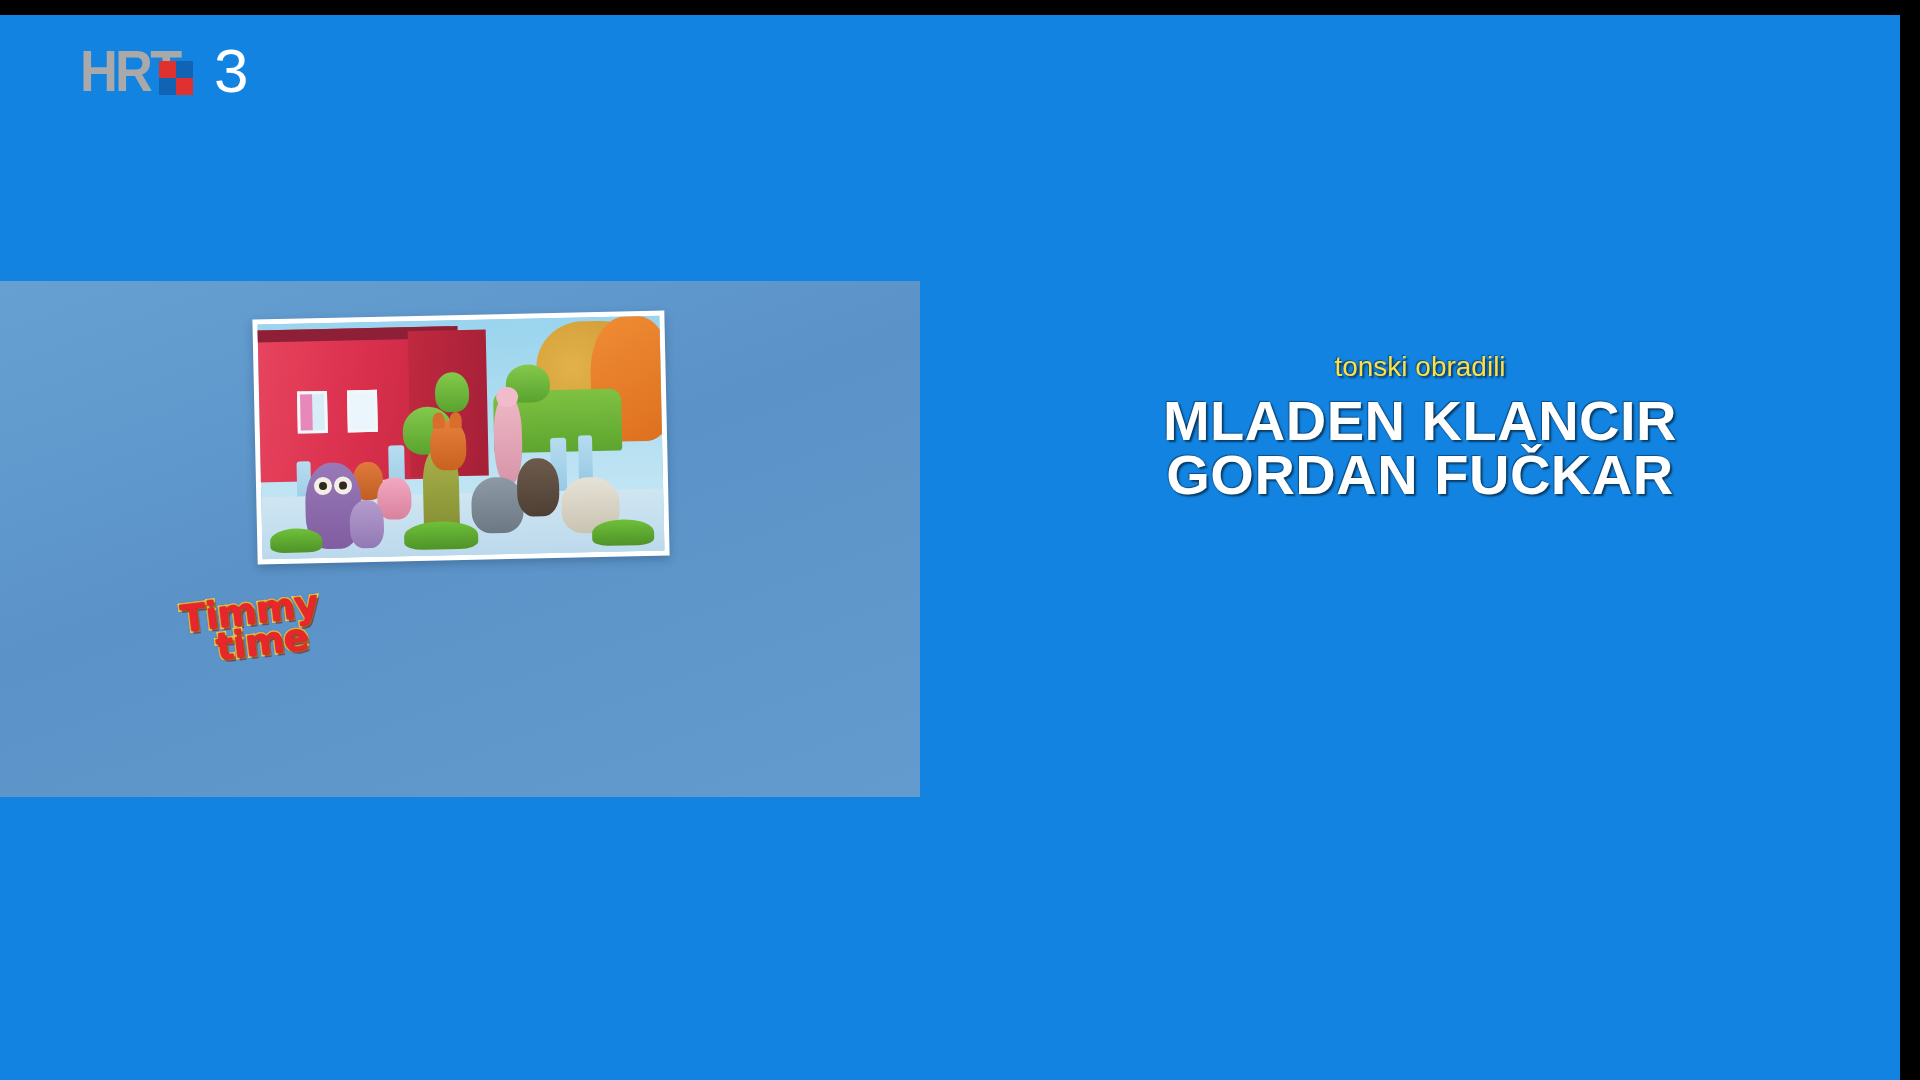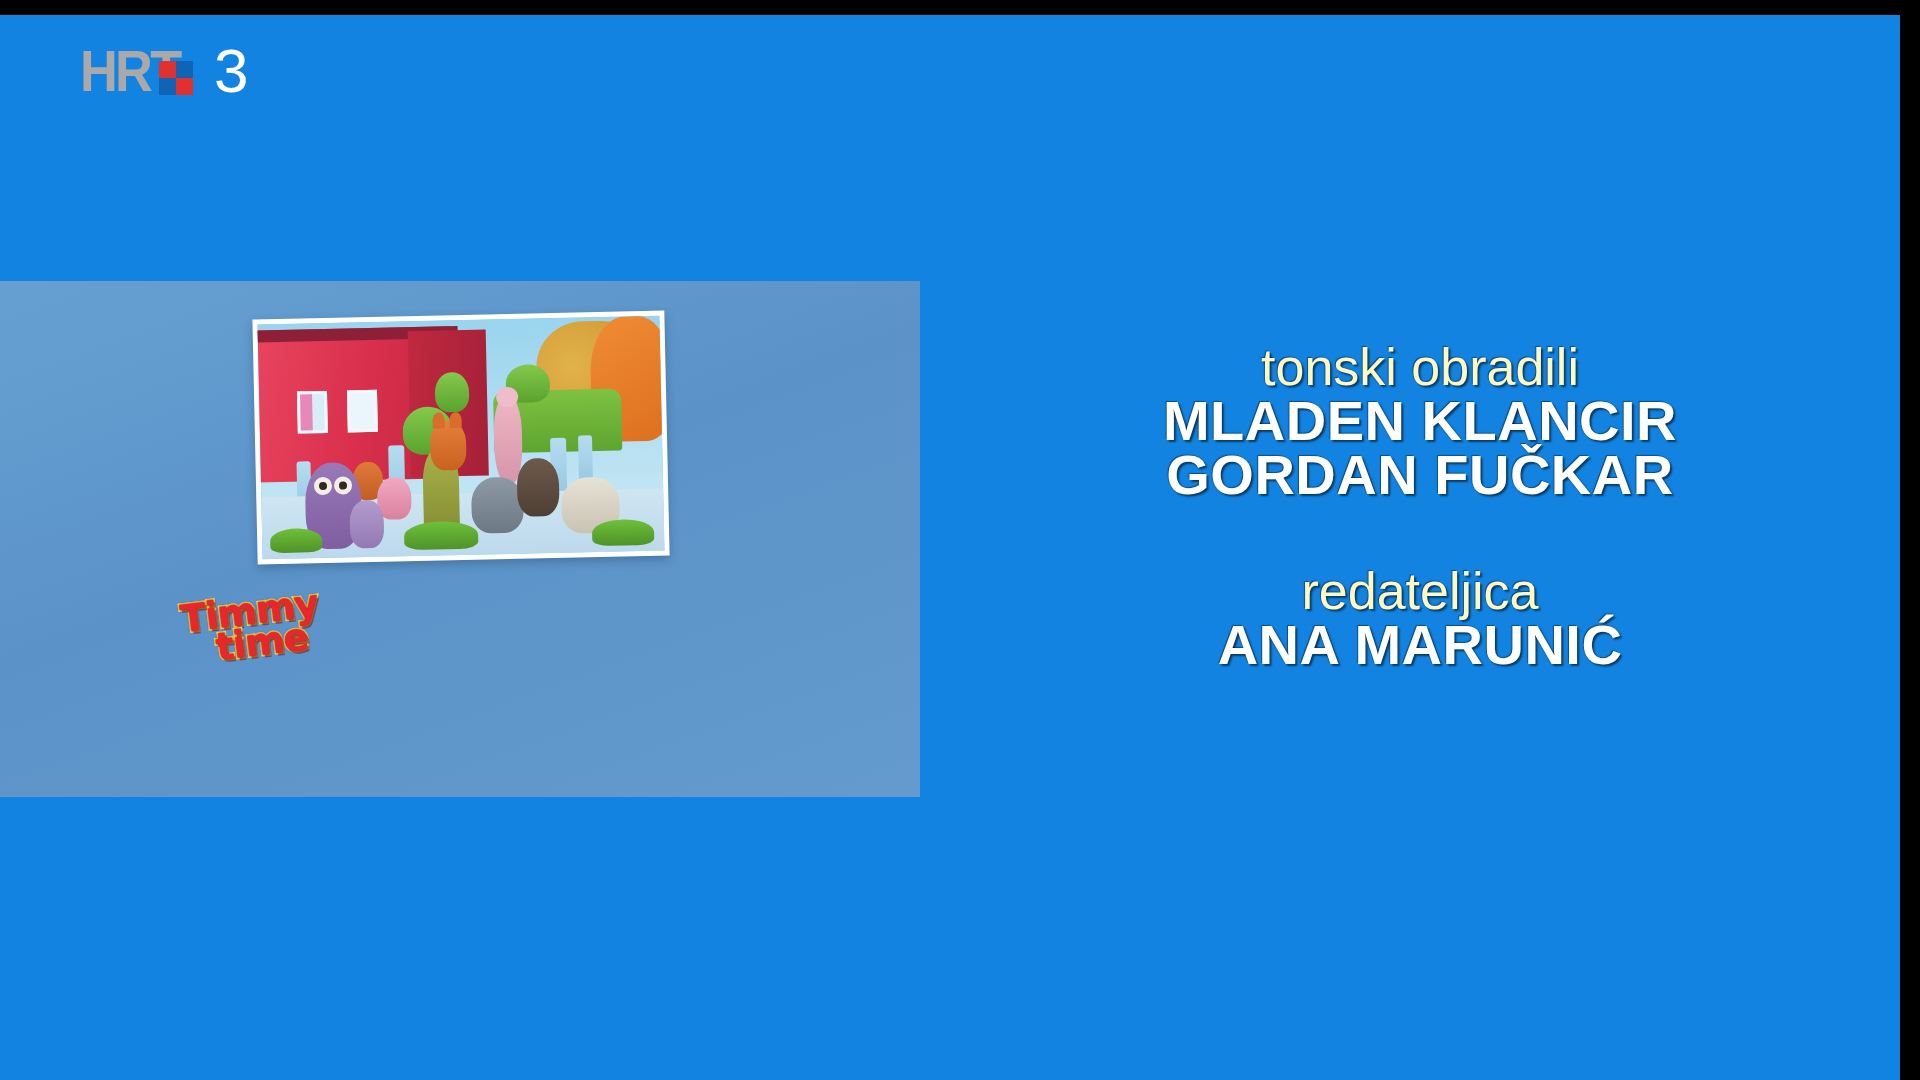--- a/index.html
+++ b/index.html
@@ -145,21 +145,21 @@
     -webkit-text-stroke:3px #ffe14d;
     paint-order:stroke fill;
     text-shadow:0 0 3px #7d1b10, 2px 3px 0 rgba(120,25,15,.55);
   }
   .show-logo .l2 { margin-left:18px; margin-top:-4px; }
 
   
   .credits { position:absolute; left:1140px; top:340px; width:560px; text-align:center; }
   .credit-block + .credit-block { margin-top:62px; }
   .credit-role {
-    font-size:52px; font-weight:400; color:#fef9c3; line-height:54px;
+    font-size:28px; font-weight:400; color:#fde047; line-height:54px;
     text-shadow:2px 2px 2px rgba(0,0,0,.55), -1px -1px 1px rgba(0,0,0,.40);
   }
   .credit-name {
     font-size:56px; font-weight:bold; color:#ffffff; line-height:54px;
     letter-spacing:.5px;
     text-shadow:2px 2px 2px rgba(0,0,0,.55), -1px -1px 1px rgba(0,0,0,.40);
   }
 </style>
 </head>
 <body>
@@ -236,22 +236,18 @@
     </div>
 
   </div>
 
   <div class="credits">
     <div class="credit-block">
       <div class="credit-role">tonski obradili</div>
       <div class="credit-name">MLADEN KLANCIR</div>
       <div class="credit-name">GORDAN FUČKAR</div>
     </div>
-    <div class="credit-block">
-      <div class="credit-role">redateljica</div>
-      <div class="credit-name">ANA MARUNIĆ</div>
-    </div>
   </div>
 
   <div class="bar-top"></div>
   <div class="bar-right"></div>
 
 </div>
 
 </body></html>

